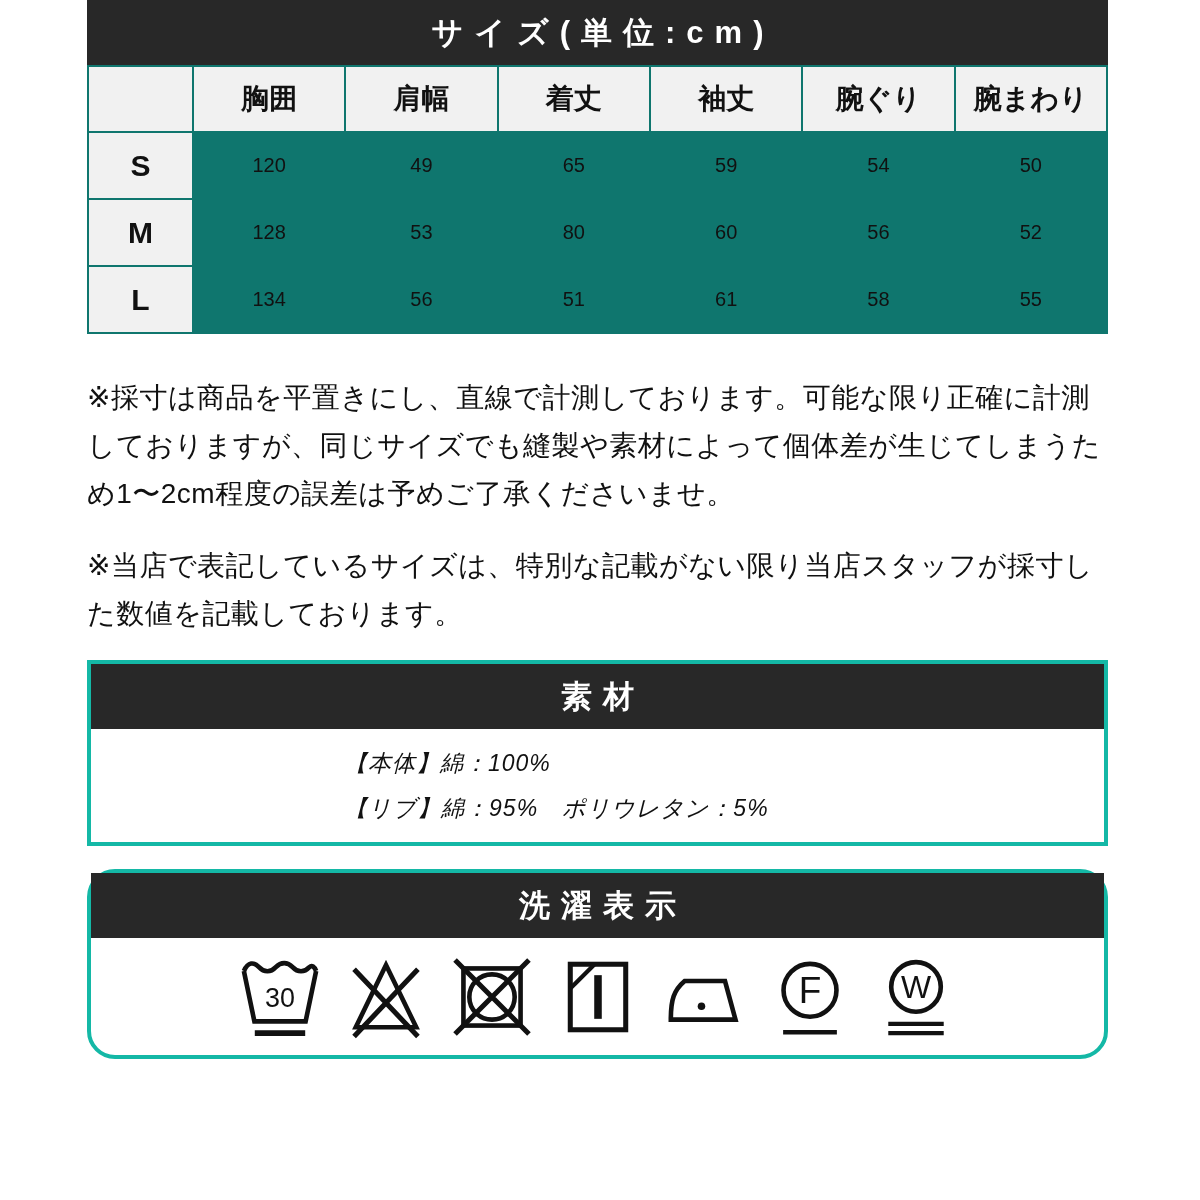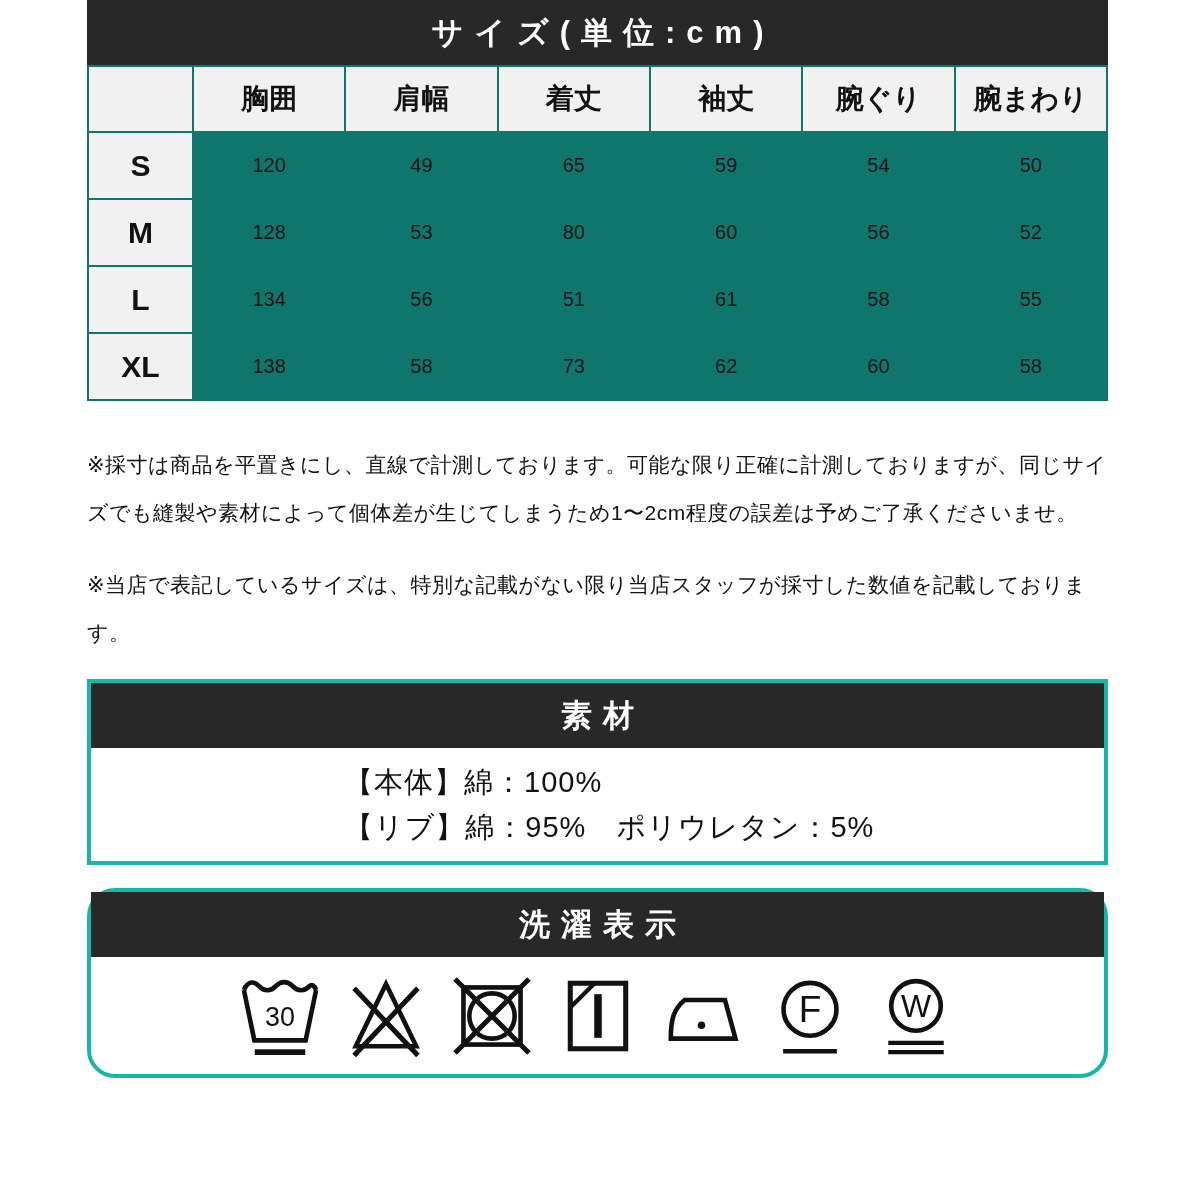--- a/index.html
+++ b/index.html
@@ -14,28 +14,28 @@
   table.size-table { width:100%; border-collapse:collapse; table-layout:fixed; }
   table.size-table th, table.size-table td {
     border:2px solid #0f766e; text-align:center; vertical-align:middle;
   }
   table.size-table thead tr { height:66px; }
   table.size-table tbody tr { height:67px; }
   table.size-table thead th { background:#f1f1f1; font-size:28px; font-weight:bold; }
   table.size-table tbody th { background:#f1f1f1; font-size:30px; font-weight:bold; }
   table.size-table tbody td { background:#0f766e; font-size:20px; font-weight:normal; }
 
-  .note { margin-top:40px; width:1021px; font-size:21px; line-height:48px; letter-spacing:0.5px; }
+  .note { margin-top:40px; width:1021px; font-size:28px; line-height:48px; letter-spacing:0.5px; }
   .note.second { margin-top:24px; }
 
   .framed { border:4px solid #14b8a6; }
   .material-section { margin-top:22px; }
   .material-body { height:113px; display:flex; flex-direction:column; justify-content:center;
                    padding-left:253px; }
-  .material-line { font-size:29px; line-height:45px; letter-spacing:1px; }
+  .material-line { font-size:23px; line-height:45px; letter-spacing:1px;font-style:italic; }
 
   .laundry-section { margin-top:23px;border-radius:28px; }
   .symbols-row { height:117px; display:flex; align-items:center; justify-content:center; gap:22px; }
   .symbol { width:84px; height:94px; flex:0 0 auto; }
   .symbol .stroke { fill:none; stroke:#111111; }
   .symbol text { fill:#111111; font-family:"Liberation Sans","DejaVu Sans",sans-serif; }
 </style>
 </head>
 <body>
 
@@ -86,29 +86,20 @@
           <td>52</td>
         </tr>
         <tr>
           <th>L</th>
           <td>134</td>
           <td>56</td>
           <td>51</td>
           <td>61</td>
           <td>58</td>
           <td>55</td>
-        </tr>
-        <tr>
-          <th>XL</th>
-          <td>138</td>
-          <td>58</td>
-          <td>73</td>
-          <td>62</td>
-          <td>60</td>
-          <td>58</td>
         </tr>
       </tbody>
     </table>
   </section>
 
   <p class="note">※採寸は商品を平置きにし、直線で計測しております。可能な限り正確に計測しておりますが、同じサイズでも縫製や素材によって個体差が生じてしまうため1〜2cm程度の誤差は予めご了承くださいませ。</p>
   <p class="note second">※当店で表記しているサイズは、特別な記載がない限り当店スタッフが採寸した数値を記載しております。</p>
 
   <section class="framed material-section">
     <div class="bar">

